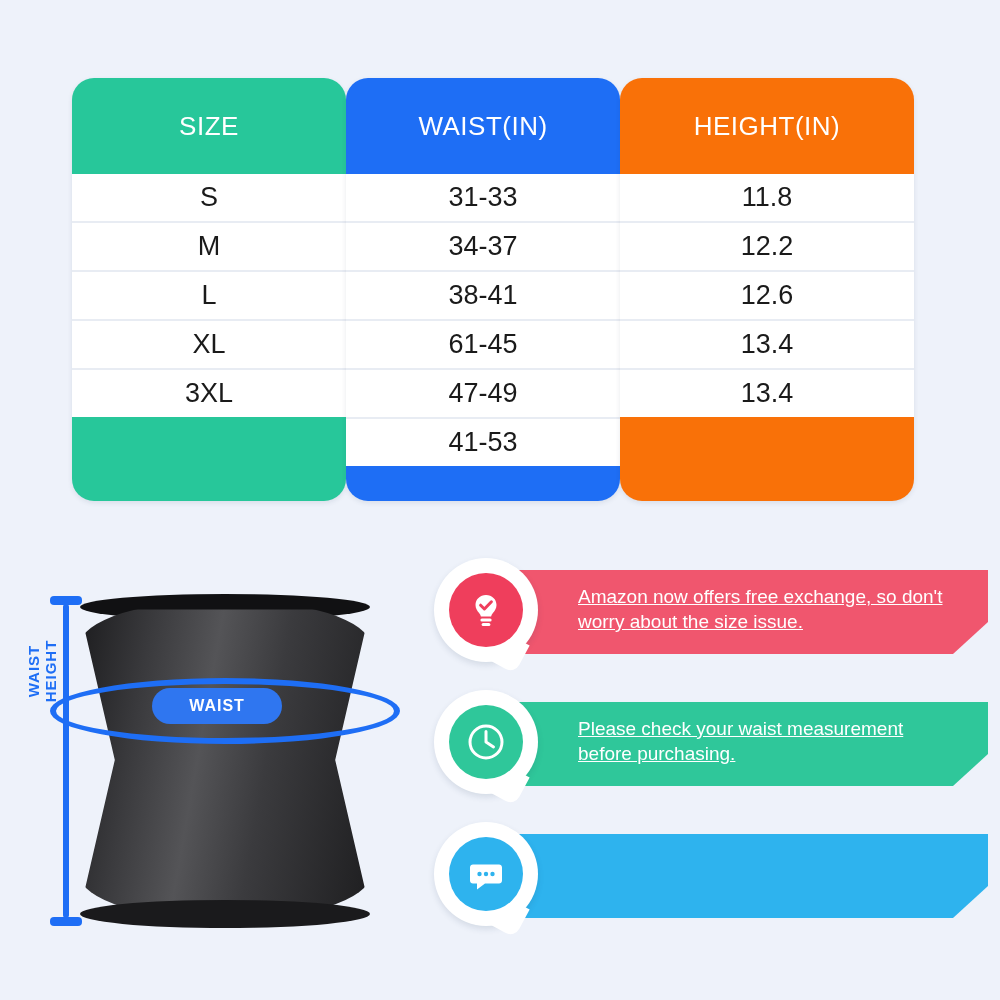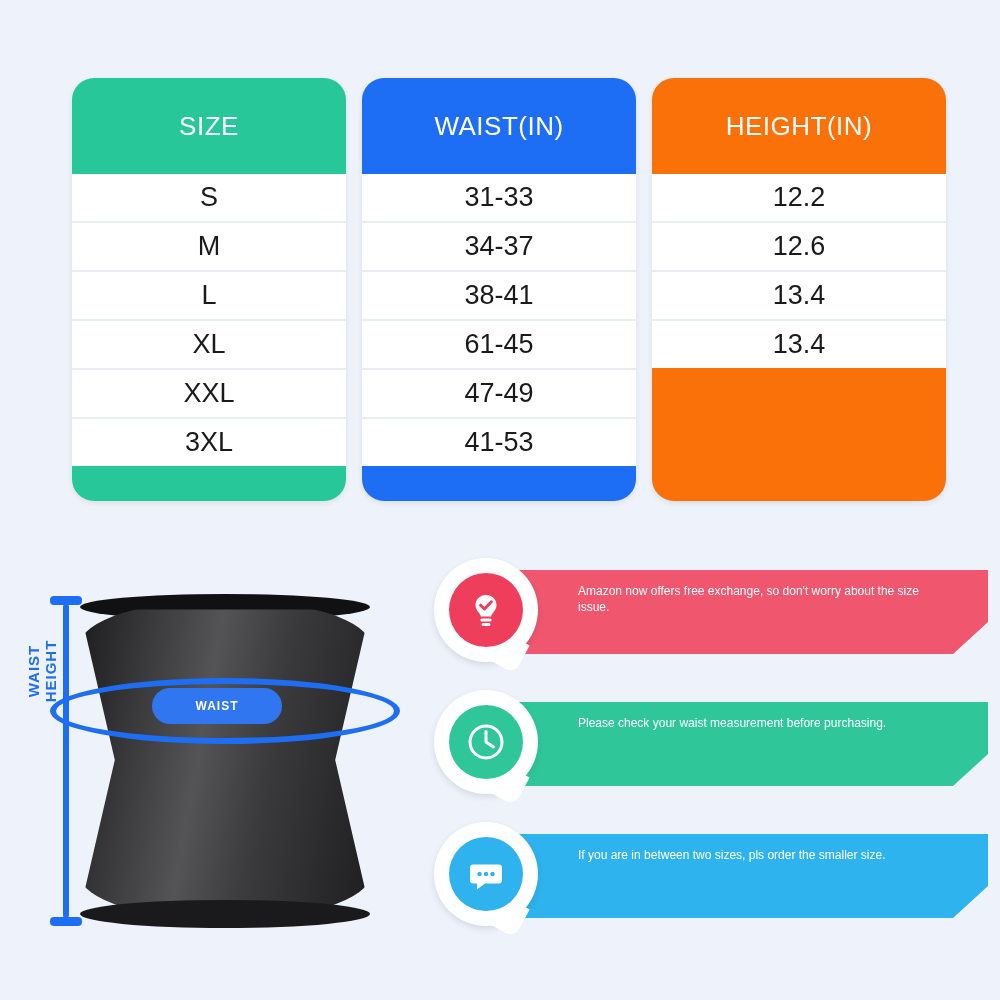--- a/index.html
+++ b/index.html
@@ -15,21 +15,20 @@
     position: relative;
   }
 
   
   .size-table {
     position: absolute;
     left: 72px;
     top: 78px;
     width: 856px;
     display: flex;
-    gap: 16px;
   }
   .col {
     flex: 0 0 auto;
     border-radius: 22px;
     overflow: hidden;
     position: relative;
     box-shadow: 0 2px 5px rgba(40,60,90,0.10);
   }
   .col-size   { width: 274px; background: #27c79a; }
   .col-waist  { width: 274px; background: #1e6ef5; }
@@ -150,21 +149,21 @@
   }
   .waist-pill {
     position: absolute;
     left: 132px;
     top: 128px;
     width: 130px;
     height: 36px;
     background: #2f76f0;
     border-radius: 18px;
     color: #fff;
-    font-size: 12px;
+    font-size: 16px;
     font-weight: bold;
     letter-spacing: 1px;
     display: flex;
     align-items: center;
     justify-content: center;
   }
 
   
   .notes {
     position: absolute;
@@ -187,22 +186,23 @@
   }
   .ribbon-pink  { background: #f0566e; }
   .ribbon-green { background: #2fc79a; }
   .ribbon-blue  { background: #2eb3ee; }
   .note-text {
     position: absolute;
     left: 148px;
     top: 28px;
     width: 372px;
     color: #ffffff;
-    font-size: 12px;
+    font-size: 19px;
     line-height: 1.32;
+    text-decoration: underline;
   }
   .badge-wrap {
     position: absolute;
     left: 0;
     top: 0;
     width: 112px;
     height: 118px;
   }
   .badge-bg {
     position: absolute;
@@ -244,40 +244,40 @@
 
 <div class="size-table">
 
   <div class="col col-size">
     <div class="col-head">SIZE</div>
     <div class="col-body">
       <div class="cell">S</div>
       <div class="cell">M</div>
       <div class="cell">L</div>
       <div class="cell">XL</div>
-      <div class="cell">XXL</div>
       <div class="cell">3XL</div>
     </div>
   </div>
 
   <div class="col col-waist">
     <div class="col-head">WAIST(IN)</div>
     <div class="col-body">
       <div class="cell">31-33</div>
       <div class="cell">34-37</div>
       <div class="cell">38-41</div>
       <div class="cell">61-45</div>
       <div class="cell">47-49</div>
       <div class="cell">41-53</div>
     </div>
   </div>
 
   <div class="col col-height">
     <div class="col-head">HEIGHT(IN)</div>
     <div class="col-body">
+      <div class="cell">11.8</div>
       <div class="cell">12.2</div>
       <div class="cell">12.6</div>
       <div class="cell">13.4</div>
       <div class="cell">13.4</div>
     </div>
   </div>
 
 </div>
 
 <div class="product-area">
@@ -328,21 +328,20 @@
         <svg width="46" height="46" viewBox="0 0 46 46">
           <circle cx="23" cy="23" r="16" fill="none" stroke="#ffffff" stroke-width="3"></circle>
           <path d="M23 12.5V23l7.5 5" stroke="#ffffff" stroke-width="3" fill="none" stroke-linecap="round" stroke-linejoin="round"></path>
         </svg>
       </div>
     </div>
   </div>
 
   <div class="note">
     <div class="ribbon ribbon-blue"></div>
-    <div class="note-text">If you are in between two sizes, pls order the smaller size.</div>
     <div class="badge-wrap">
       <div class="badge-bg"></div>
       <div class="badge-tail"></div>
       <div class="badge-circle c-blue">
         <svg width="46" height="46" viewBox="0 0 46 46">
           <path d="M10 13.5h26c1.7 0 3 1.3 3 3v13c0 1.7-1.3 3-3 3H22l-8 6v-6h-4c-1.7 0-3-1.3-3-3v-13c0-1.7 1.3-3 3-3z" fill="#ffffff"></path>
           <circle cx="16.5" cy="23" r="2.2" fill="#2eb3ee"></circle>
           <circle cx="23" cy="23" r="2.2" fill="#2eb3ee"></circle>
           <circle cx="29.5" cy="23" r="2.2" fill="#2eb3ee"></circle>
         </svg>

